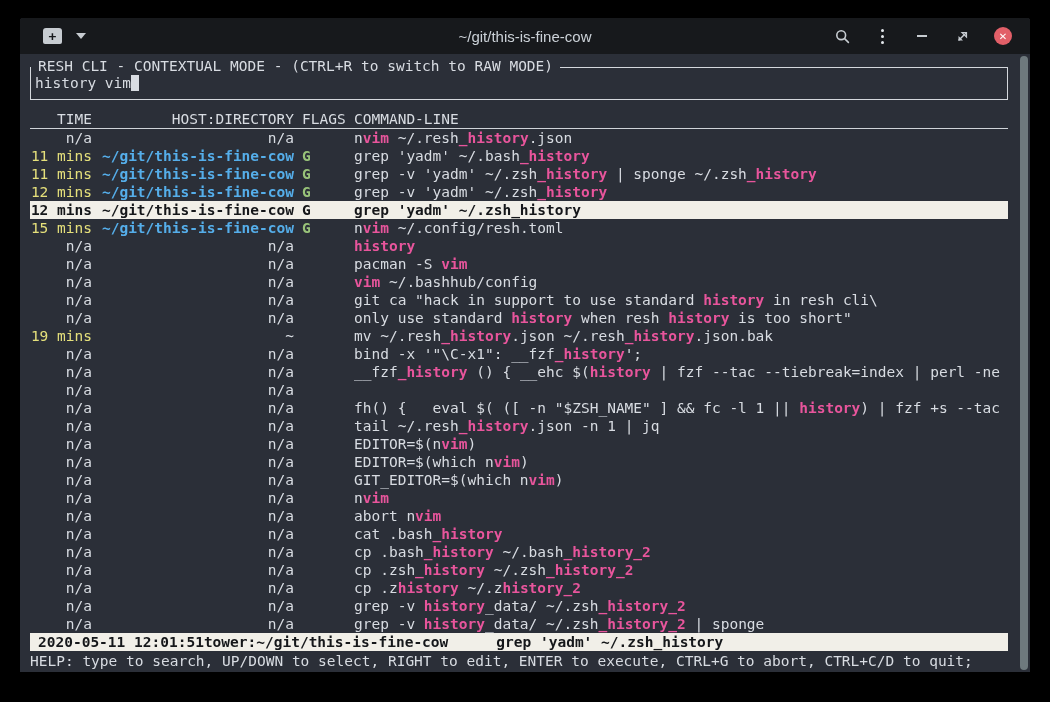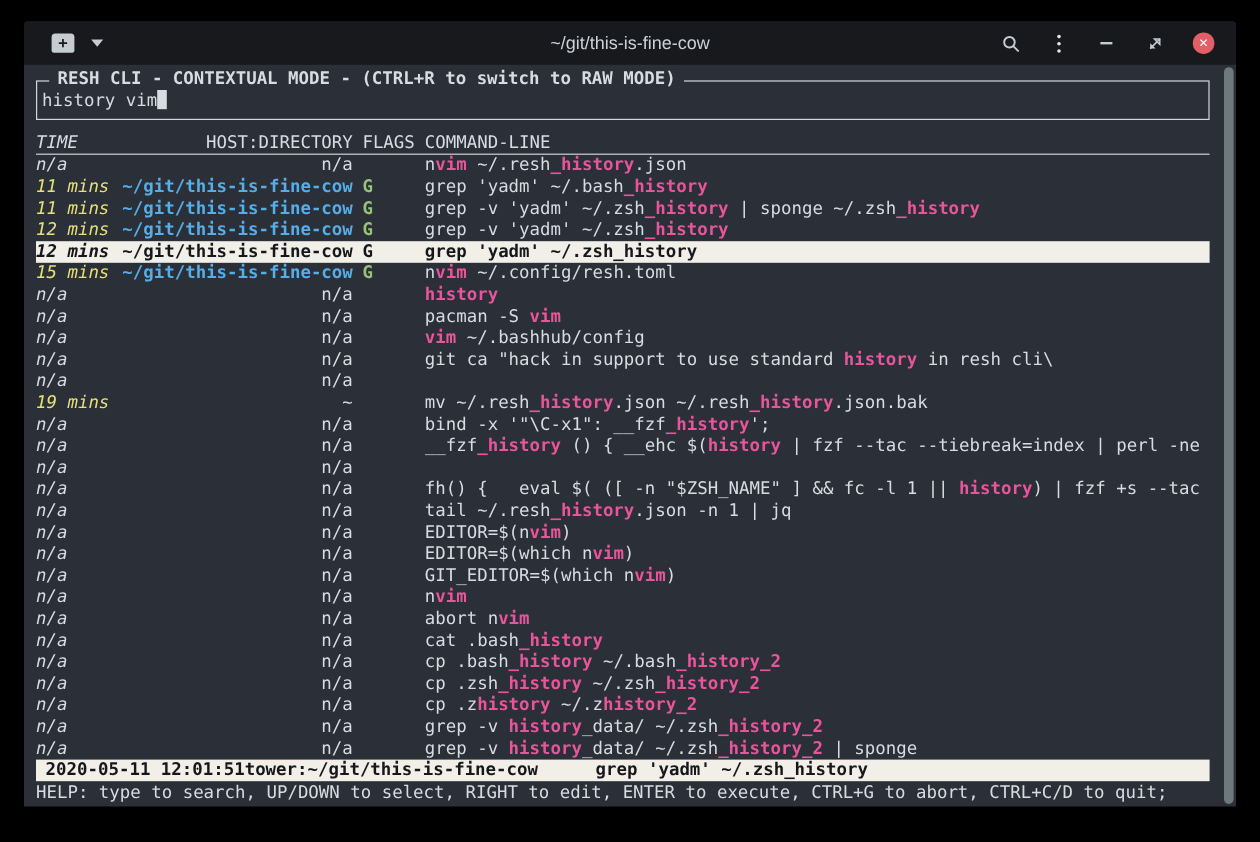--- a/index.html
+++ b/index.html
@@ -29,30 +29,30 @@
   .kebab{display:flex;flex-direction:column;gap:3px;}
   .kebab i{width:3px;height:3px;border-radius:50%;background:#e4e8ec;}
   .min-line{width:10px;height:2px;background:#c7ccd1;}
   .close-btn{width:18px;height:18px;border-radius:50%;background:var(--close);
     display:flex;align-items:center;justify-content:center;color:#fff;
     font-size:10px;font-weight:bold;cursor:pointer;font-family:"DejaVu Sans",sans-serif;}
   
   .term{position:absolute;top:36px;left:0;right:0;bottom:0;
     padding:0 22px 0 10px;font-size:14.5px;color:var(--fg);}
   .searchbox{margin-top:13px;height:33px;border:1px solid #d4d8dd;position:relative;}
-  .searchbox .legend{position:absolute;top:-10px;left:10px;background:var(--bg);
-    padding:0 7px;white-space:pre;font-weight:bold;}
+  .searchbox .legend{position:absolute;top:-10px;left:0;background:var(--bg);
+    padding:0 7px;white-space:pre;}
   .query-line{padding:7px 0 0 4px;white-space:pre;}
   .cursor{display:inline-block;width:8px;height:16px;background:#d8dce2;
     vertical-align:-3px;}
   
   .table{margin-top:11px;}
   .thead,.trow{display:flex;gap:8px;line-height:18px;white-space:pre;}
   .thead{border-bottom:1px solid #cfd3d8;line-height:17px;height:18px;}
-  .c-time{width:62px;text-align:left;flex:none;font-style:italic;}
+  .c-time{width:62px;text-align:right;flex:none;}
   .c-dir{width:194px;text-align:right;flex:none;display:inline-block;}
   .thead .c-dir{display:flex;justify-content:flex-end;text-align:left;}
   .c-flags{width:44px;flex:none;}
   .c-cmd{flex:1;overflow:hidden;}
   .t-yellow{color:var(--time);}
   .d-blue{color:var(--dir);font-weight:bold;}
   .f-green{color:var(--flag);font-weight:bold;}
   .hl{color:var(--match);font-weight:bold;}
   .trow.selected{background:var(--selbg);}
   .trow.selected span{color:#15171a !important;font-weight:bold;}
@@ -187,20 +187,21 @@
     <span class="c-time">n/a</span>
     <span class="c-dir">n/a</span>
     <span class="c-flags"></span>
     <span class="c-cmd"><span>git ca "hack in support to use standard </span><span class="hl">history</span><span> in resh cli\</span></span>
   </div>
 
   <div class="trow">
     <span class="c-time">n/a</span>
     <span class="c-dir">n/a</span>
     <span class="c-flags"></span>
+    <span class="c-cmd"><span>only use standard </span><span class="hl">history</span><span> when resh </span><span class="hl">history</span><span> is too short"</span></span>
   </div>
 
   <div class="trow">
     <span class="c-time t-yellow">19 mins</span>
     <span class="c-dir">~</span>
     <span class="c-flags"></span>
     <span class="c-cmd"><span>mv ~/.resh</span><span class="hl">_history</span><span>.json ~/.resh</span><span class="hl">_history</span><span>.json.bak</span></span>
   </div>
 
   <div class="trow">

